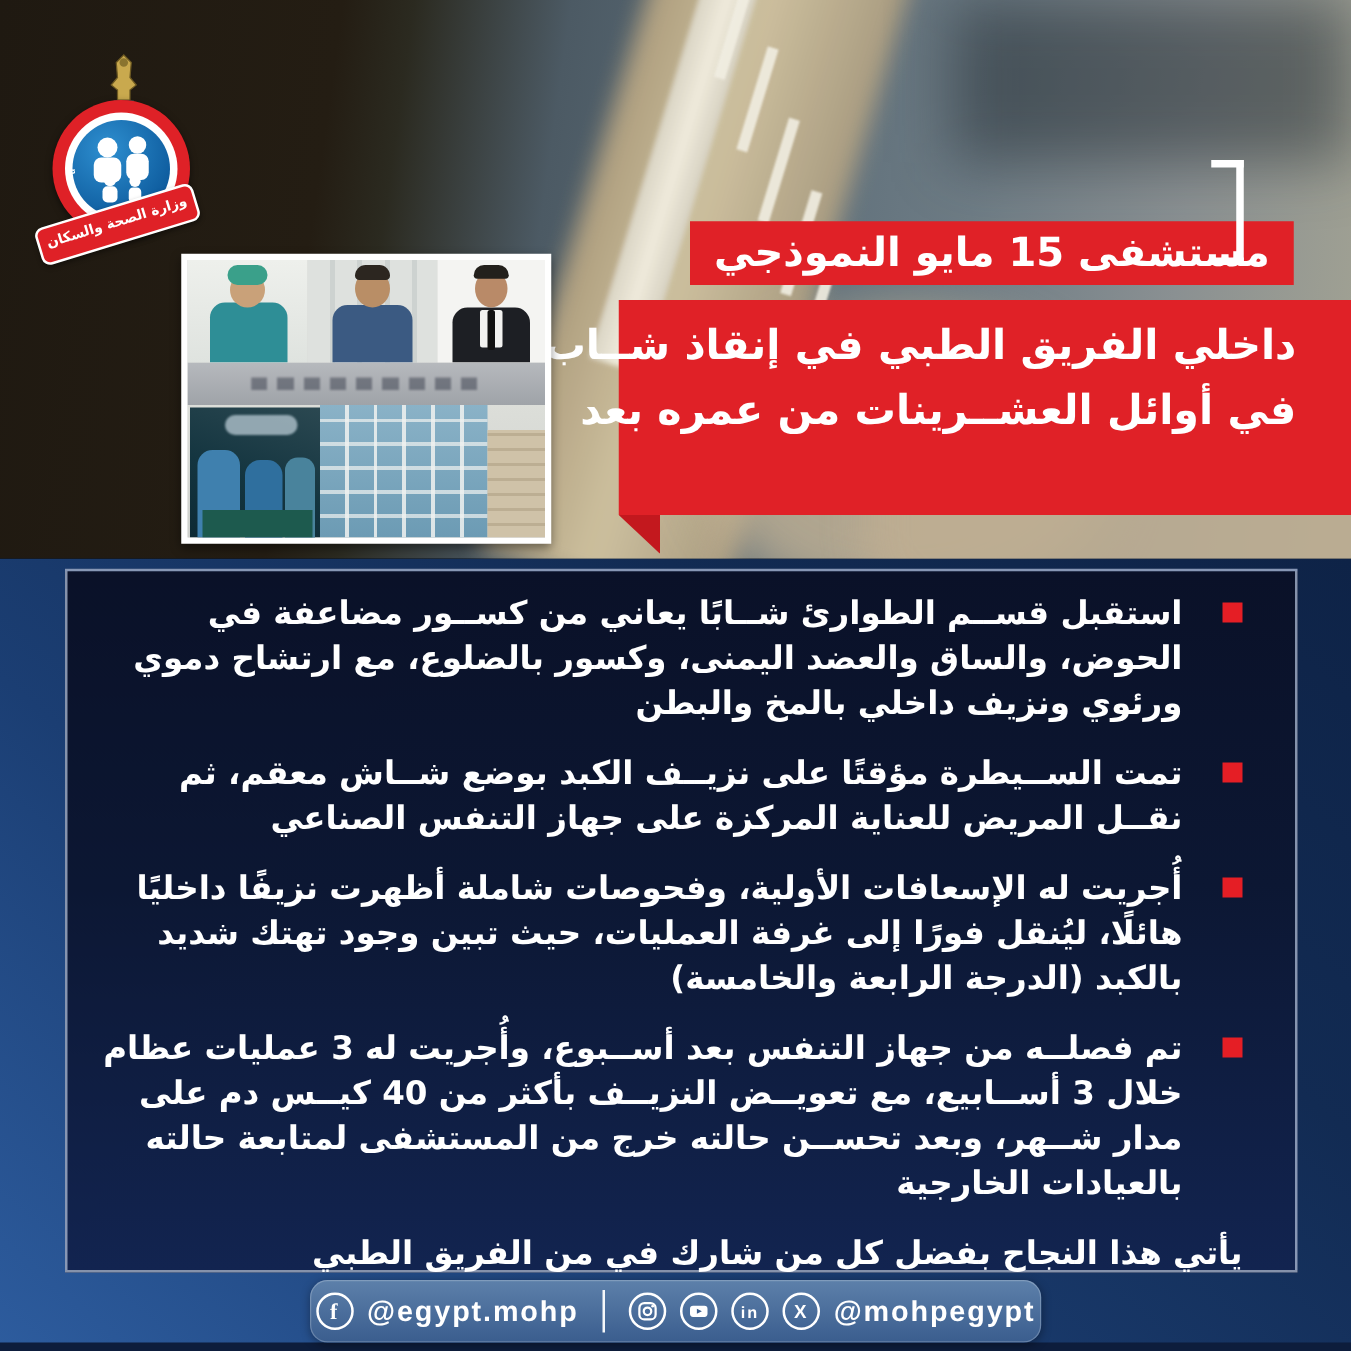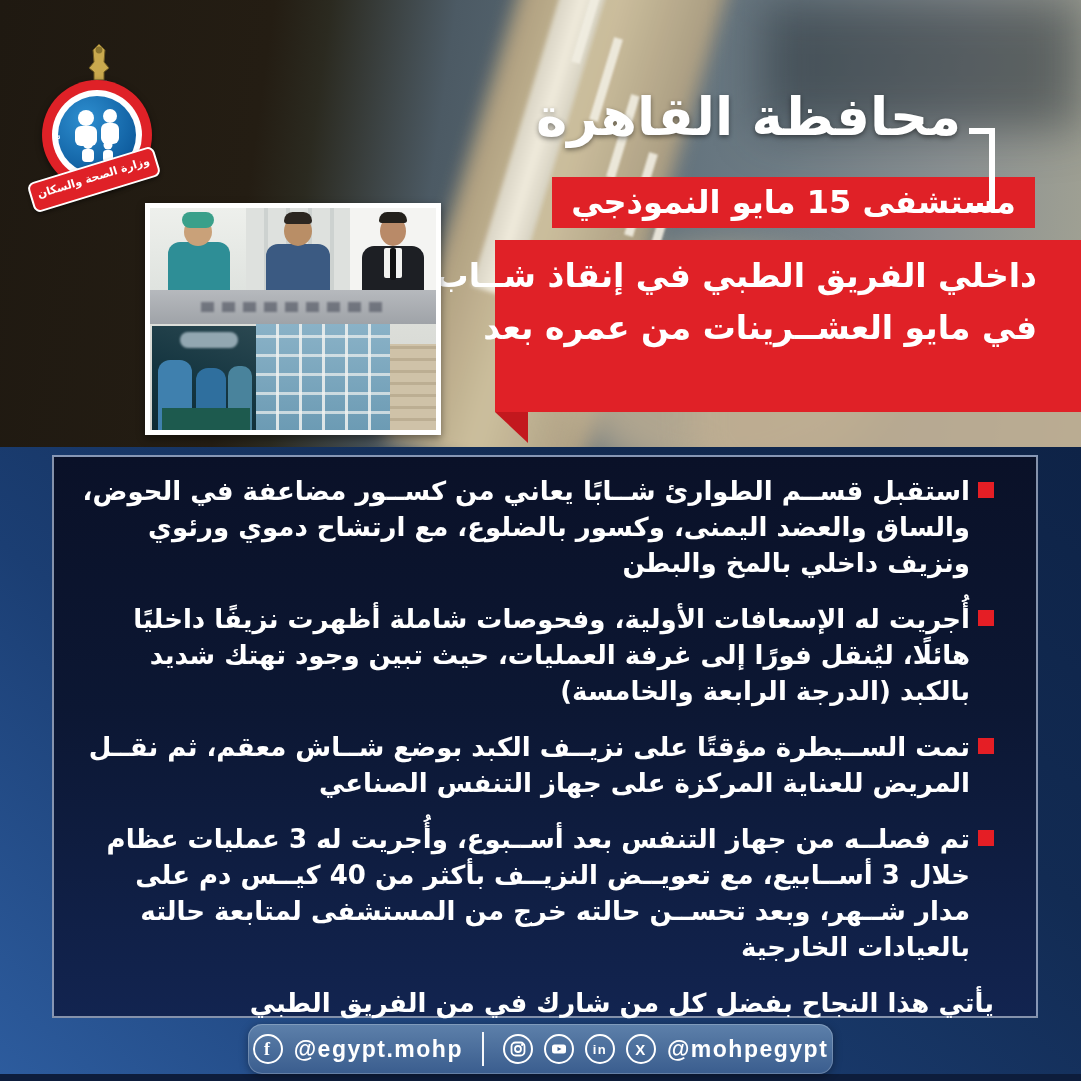--- a/index.html
+++ b/index.html
@@ -84,21 +84,21 @@
   .headline-line{color:#fff;font-weight:bold;font-size:33px;line-height:52px;white-space:nowrap;}
   .fold{position:absolute;left:495px;top:412px;width:33px;height:31px;background:#c3181e;
      clip-path:polygon(0 0,100% 0,100% 100%);z-index:2;}
   
   .body-section{position:absolute;left:0;top:447px;width:1081px;height:634px;
      background:linear-gradient(40deg,#2d5c9e 0%,#1b3e73 35%,#122b53 70%,#0e2347 100%);}
   .panel{position:absolute;left:52px;top:8px;width:986px;height:563px;box-sizing:border-box;
      border:2px solid rgba(175,190,215,.75);
      background:linear-gradient(180deg,#0a1128 0%,#0c1733 45%,#122450 100%);
      padding:16px 42px 0 28px;}
-  .bullet{display:flex;align-items:flex-start;gap:8px;margin-bottom:20px;}
+  .bullet{display:flex;align-items:flex-start;gap:32px;margin-bottom:20px;}
   .marker{flex:none;width:16px;height:16px;background:#e51e25;margin-top:9px;}
   .btext{color:#fff;font-weight:bold;font-size:26px;line-height:36px;text-align:right;}
   .bottom-strip{position:absolute;left:0;bottom:0;width:100%;height:7px;background:#0d1d3c;}
   .social-bar{position:absolute;left:248px;bottom:7px;width:585px;height:50px;z-index:2;
      border-radius:14px;direction:ltr;display:flex;align-items:center;justify-content:center;gap:11px;
      background:linear-gradient(180deg,#5d80aa,#3a5d8e);
      box-shadow:inset 0 0 0 1px rgba(255,255,255,.22),0 2px 8px rgba(0,0,0,.35);
      color:#fff;font-family:"Liberation Sans",sans-serif;font-weight:bold;font-size:23px;letter-spacing:1.5px;}
   .sicon{flex:none;width:30px;height:30px;border:2px solid #fff;border-radius:50%;box-sizing:border-box;
      display:flex;align-items:center;justify-content:center;color:#fff;font-weight:bold;}
@@ -188,44 +188,43 @@
         <div class="surgery" style="top:118px;">
           <div class="lightarm"></div>
           <div class="gown1"></div>
           <div class="gown2"></div>
           <div class="gown3"></div>
           <div class="optable"></div>
         </div>
       </div>
     </div>
 
-    <div class="gov-title">محافظة القاهرة</div>
     <div class="bracket"></div>
     <div class="hospital-band">مستشفى 15 مايو النموذجي</div>
 
     <div class="headline-box">
       <div class="headline-line">داخلي الفريق الطبي في إنقاذ شــاب</div>
-      <div class="headline-line">في مايو العشــرينات من عمره بعد</div>
+      <div class="headline-line">في أوائل العشــرينات من عمره بعد</div>
     </div>
     <div class="fold"></div>
   </div>
 
   <div class="body-section">
     <div class="panel">
       <div class="bullet">
         <span class="marker"></span>
         <span class="btext">استقبل قســم الطوارئ شــابًا يعاني من كســور مضاعفة في الحوض، والساق والعضد اليمنى، وكسور بالضلوع، مع ارتشاح دموي ورئوي ونزيف داخلي بالمخ والبطن</span>
       </div>
       <div class="bullet">
         <span class="marker"></span>
+        <span class="btext">تمت الســيطرة مؤقتًا على نزيــف الكبد بوضع شــاش معقم، ثم نقــل المريض للعناية المركزة على جهاز التنفس الصناعي</span>
+      </div>
+      <div class="bullet">
+        <span class="marker"></span>
         <span class="btext">أُجريت له الإسعافات الأولية، وفحوصات شاملة أظهرت نزيفًا داخليًا هائلًا، ليُنقل فورًا إلى غرفة العمليات، حيث تبين وجود تهتك شديد بالكبد (الدرجة الرابعة والخامسة)</span>
-      </div>
-      <div class="bullet">
-        <span class="marker"></span>
-        <span class="btext">تمت الســيطرة مؤقتًا على نزيــف الكبد بوضع شــاش معقم، ثم نقــل المريض للعناية المركزة على جهاز التنفس الصناعي</span>
       </div>
       <div class="bullet">
         <span class="marker"></span>
         <span class="btext">تم فصلــه من جهاز التنفس بعد أســبوع، وأُجريت له 3 عمليات عظام خلال 3 أســابيع، مع تعويــض النزيــف بأكثر من 40 كيــس دم على مدار شــهر، وبعد تحســن حالته خرج من المستشفى لمتابعة حالته بالعيادات الخارجية</span>
       </div>
       <div class="bullet">
 
         <span class="btext">يأتي هذا النجاح بفضل كل من شارك في من الفريق الطبي</span>
       </div>
     </div>

